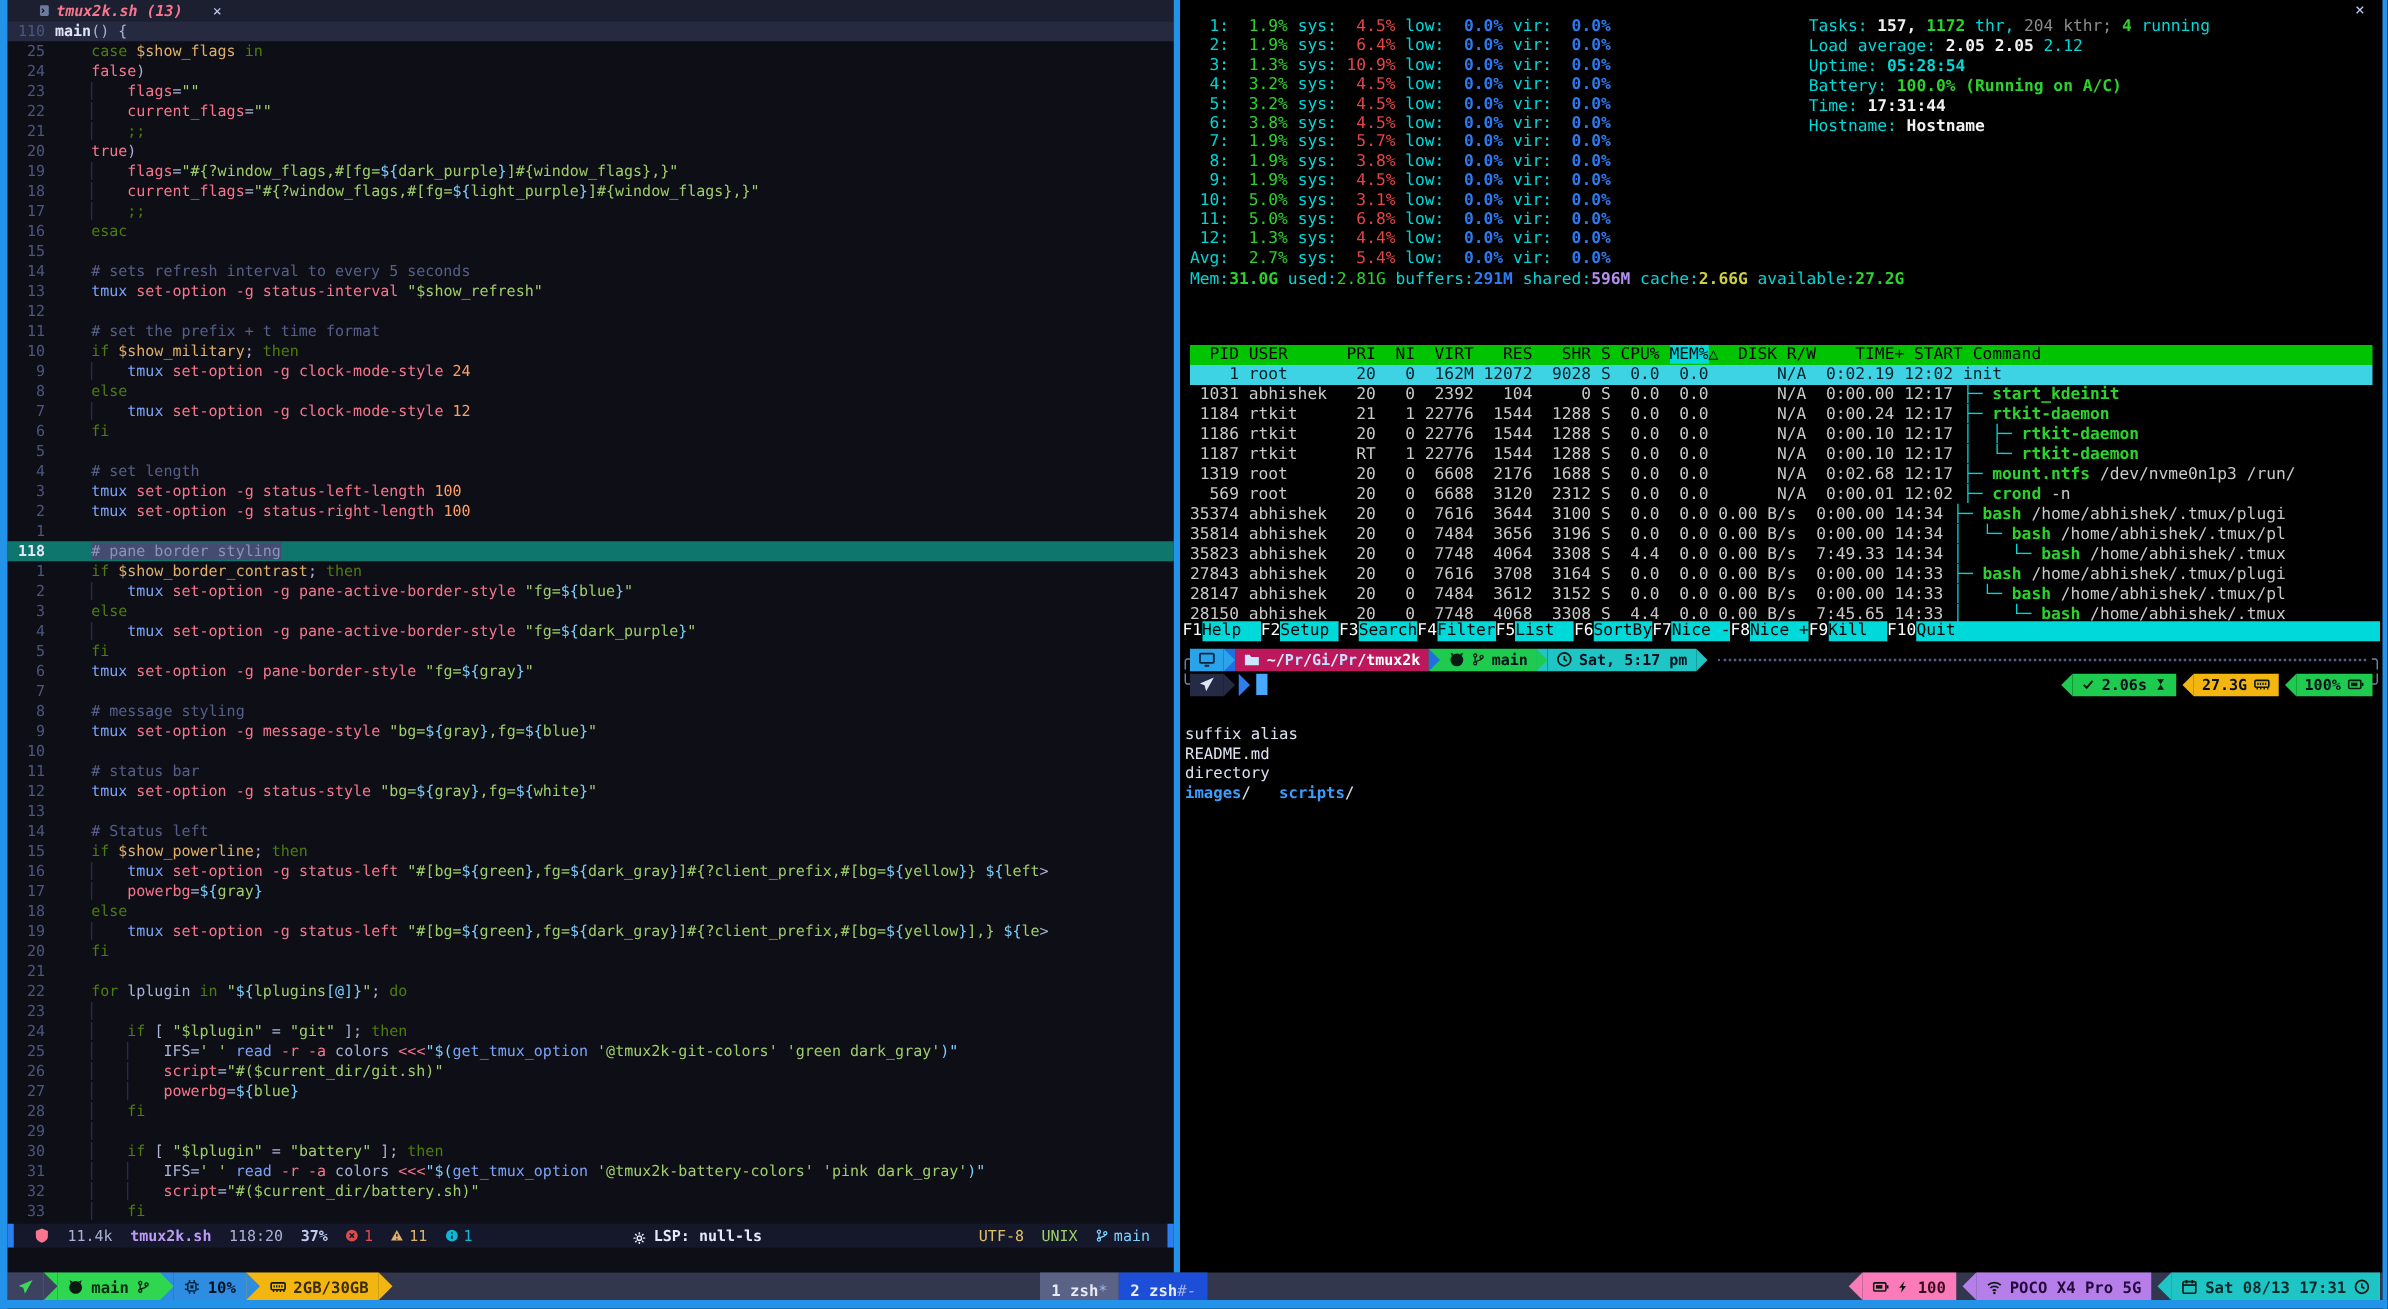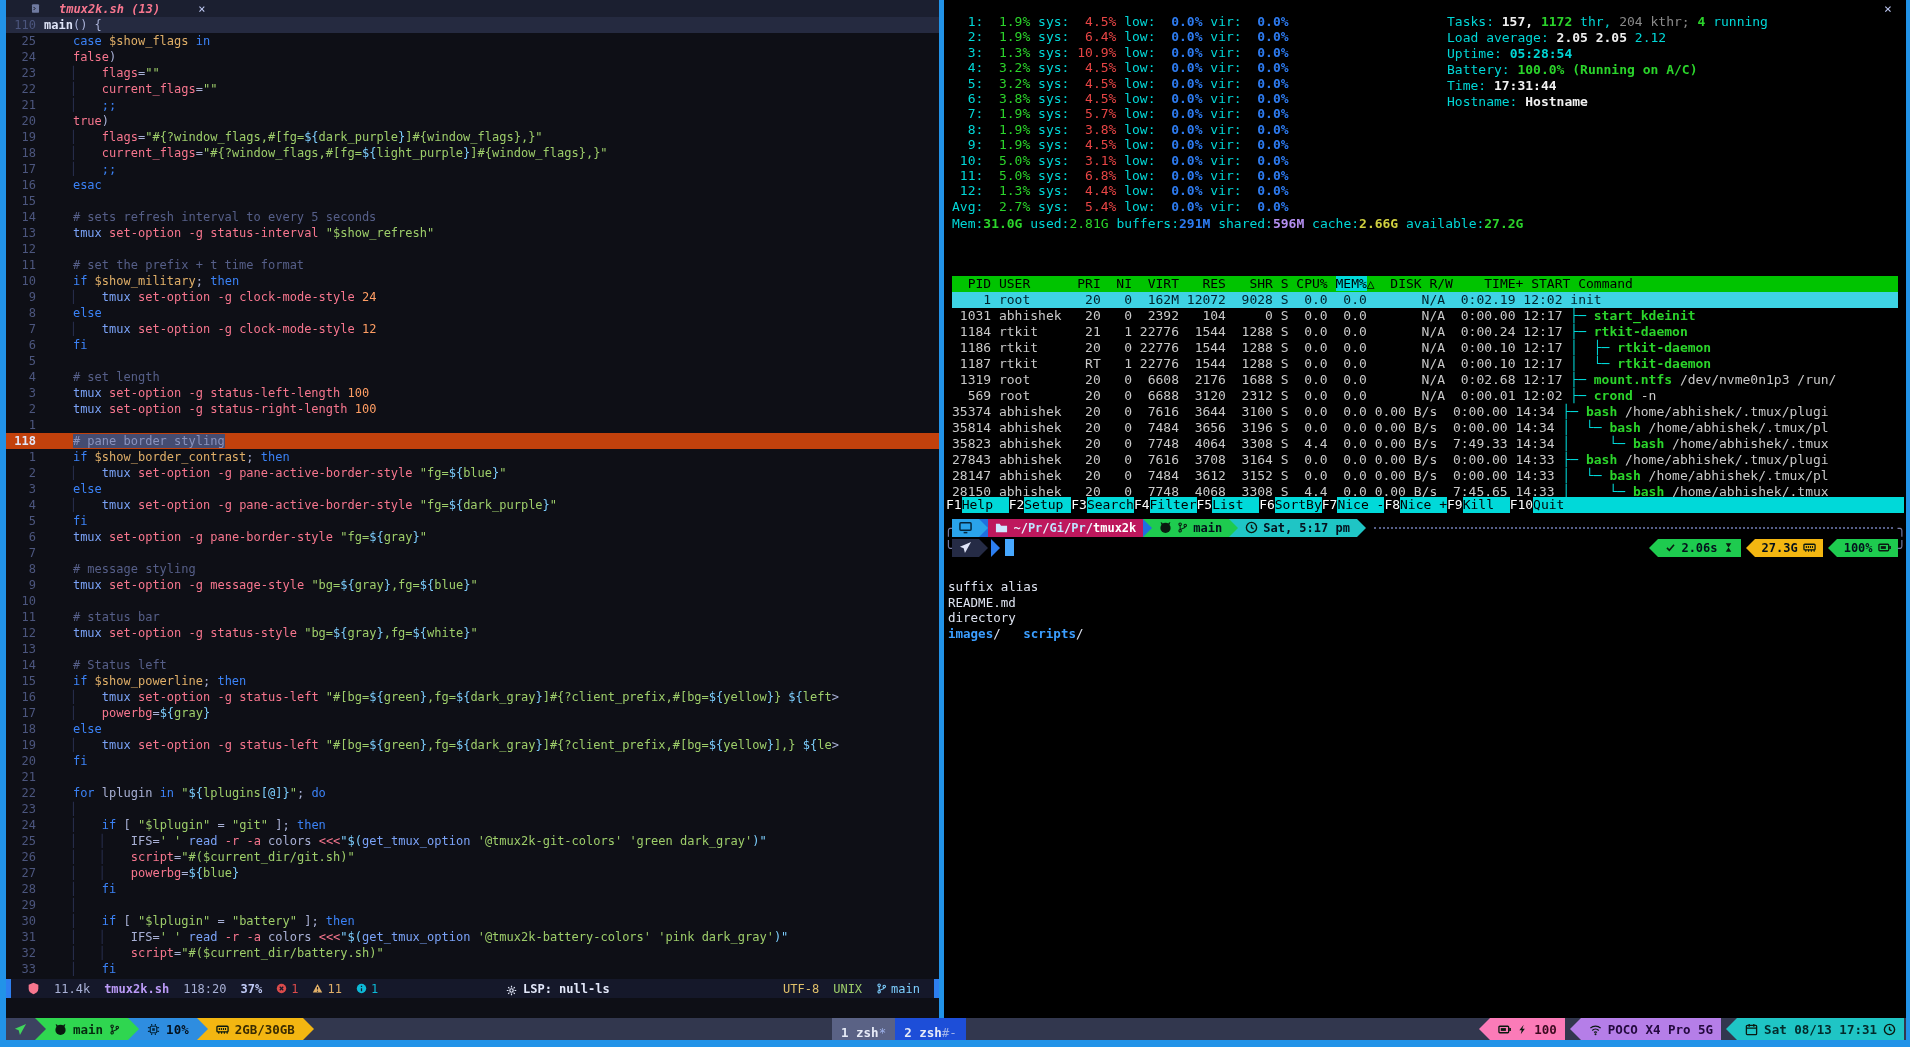--- a/index.html
+++ b/index.html
@@ -7,31 +7,31 @@
     font-family:"DejaVu Sans Mono","Liberation Mono",monospace;}
   .screen{position:absolute;inset:0;background:#000}
   
   .b-left{position:absolute;left:0;top:0;width:6px;height:1047px;background:#2293e8;z-index:50}
   .b-right{position:absolute;right:0;top:0;width:4px;height:1047px;background:#2293e8;z-index:50}
   .b-bottom{position:absolute;left:0;bottom:0;width:1910px;height:7px;background:#2293e8;z-index:50}
   .vdivider{position:absolute;left:939px;top:0;width:5px;height:1018px;background:#2293e8;z-index:40}
 
   
   .pane-editor{position:absolute;left:6px;top:0;width:933px;height:1018px;background:#0e0f16}
-  .tabbar{position:absolute;left:0;top:0;width:100%;height:17px;background:#1b1f30;display:flex;align-items:center;padding-left:24px;gap:18px;font-size:12px}
+  .tabbar{position:absolute;left:0;top:0;width:100%;height:17px;background:#1b1f30;display:flex;align-items:center;padding-left:24px;gap:4px;font-size:12px}
   .tabtitle{color:#f7768e;font-style:italic;font-weight:bold}
   .tabclose{color:#c0caf5;margin-left:20px;cursor:pointer}
   .ctxline{position:absolute;left:0;top:17px;width:100%;height:16px;background:#252a40;display:flex;white-space:pre;font-size:12px;line-height:16px}
   .codelines{position:absolute;left:0;top:33px;width:100%}
   .cline{height:16px;display:flex;white-space:pre;font-size:12px;line-height:16px}
   .ln{flex:none;width:38px;text-align:right;padding-right:8px;color:#4c567e}
   .ctext{white-space:pre}
-  .cur{background:#c2410c}
+  .cur{background:#0f766e}
   .lncur{color:#e2e6f7;font-weight:bold}
-  .tk-k{color:#3b82f6}.tk-c{color:#7aa2f7}.tk-r{color:#f7768e}.tk-s{color:#9ece6a}
+  .tk-k{color:#4d7c0f}.tk-c{color:#7aa2f7}.tk-r{color:#f7768e}.tk-s{color:#9ece6a}
   .tk-i{color:#7dcfff}.tk-v{color:#e0af68}.tk-n{color:#ff9e64}.tk-m{color:#565f89}
   .tk-t{color:#a9b1d6}.tk-g{color:#2a3152}.tk-w{color:#dfe4f7;font-weight:bold}
   .tk-ms{background:#454c71;color:#8b93bd}
   .statusline{position:absolute;left:0;top:979px;width:100%;height:19px;background:#15182a;display:flex;align-items:center;gap:14px;font-size:12px;color:#a9b1d6}
   .slcap{flex:none;width:5px;height:19px;background:#2d7ff0}
   .slcap.rightcap{margin-left:0}
   .slfile{color:#bb9af7;font-weight:bold}
   .slpct{color:#c0caf5;font-weight:bold}
   .sldiag{display:flex;align-items:center;gap:4px}
   .derr{color:#db4b4b}.dwarn{color:#e0af68}.dinfo{color:#0db9d7}

